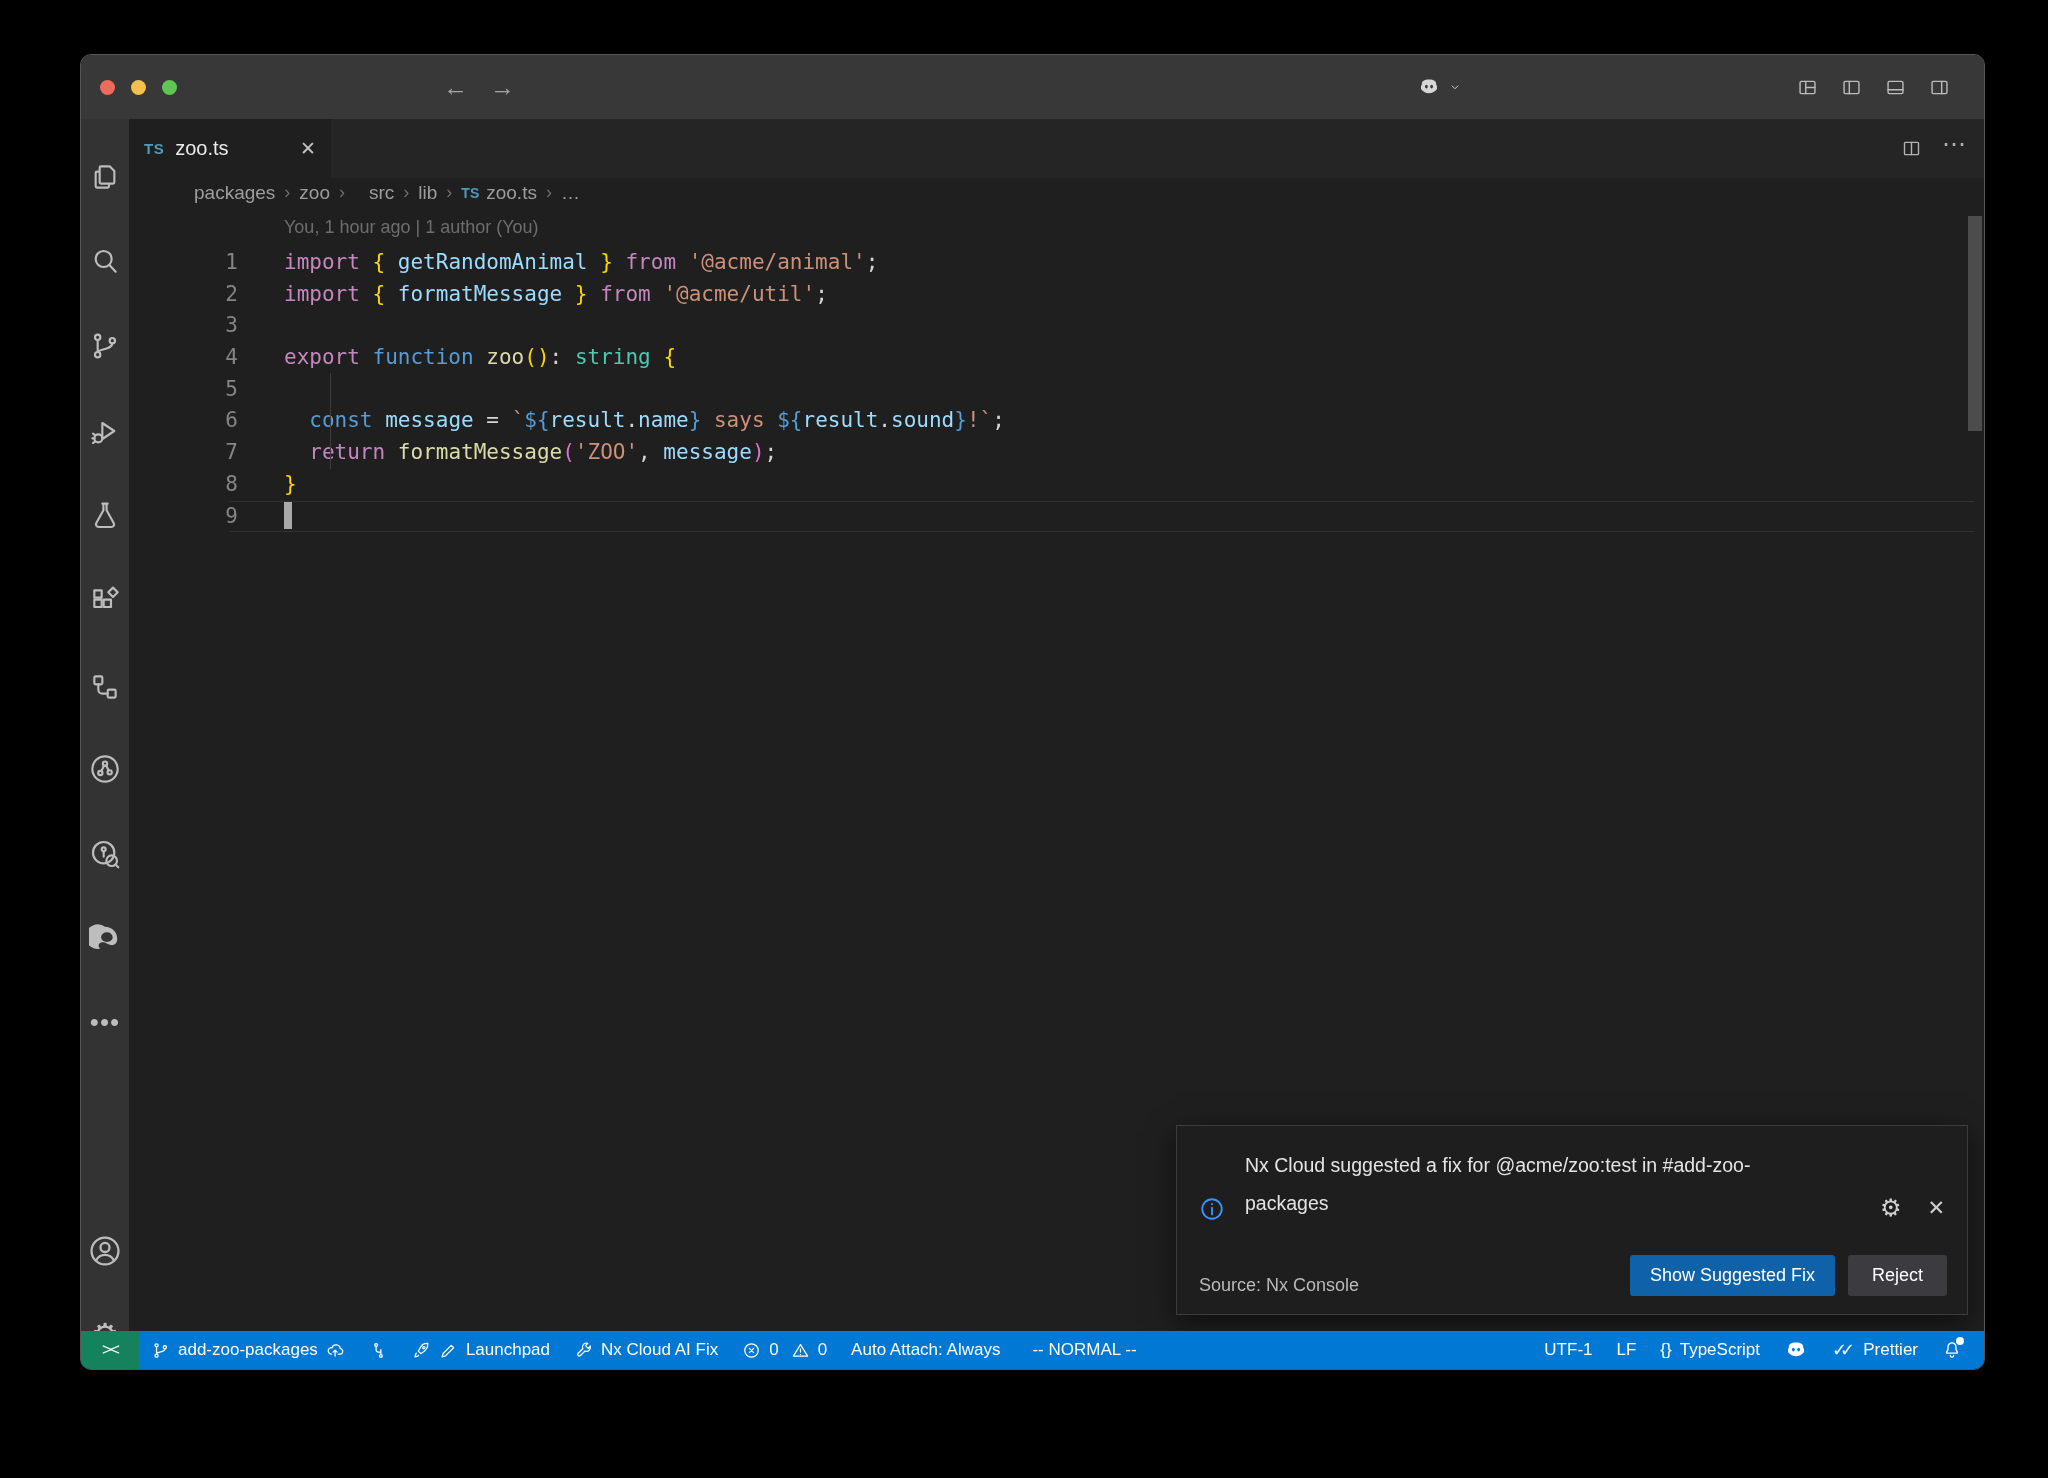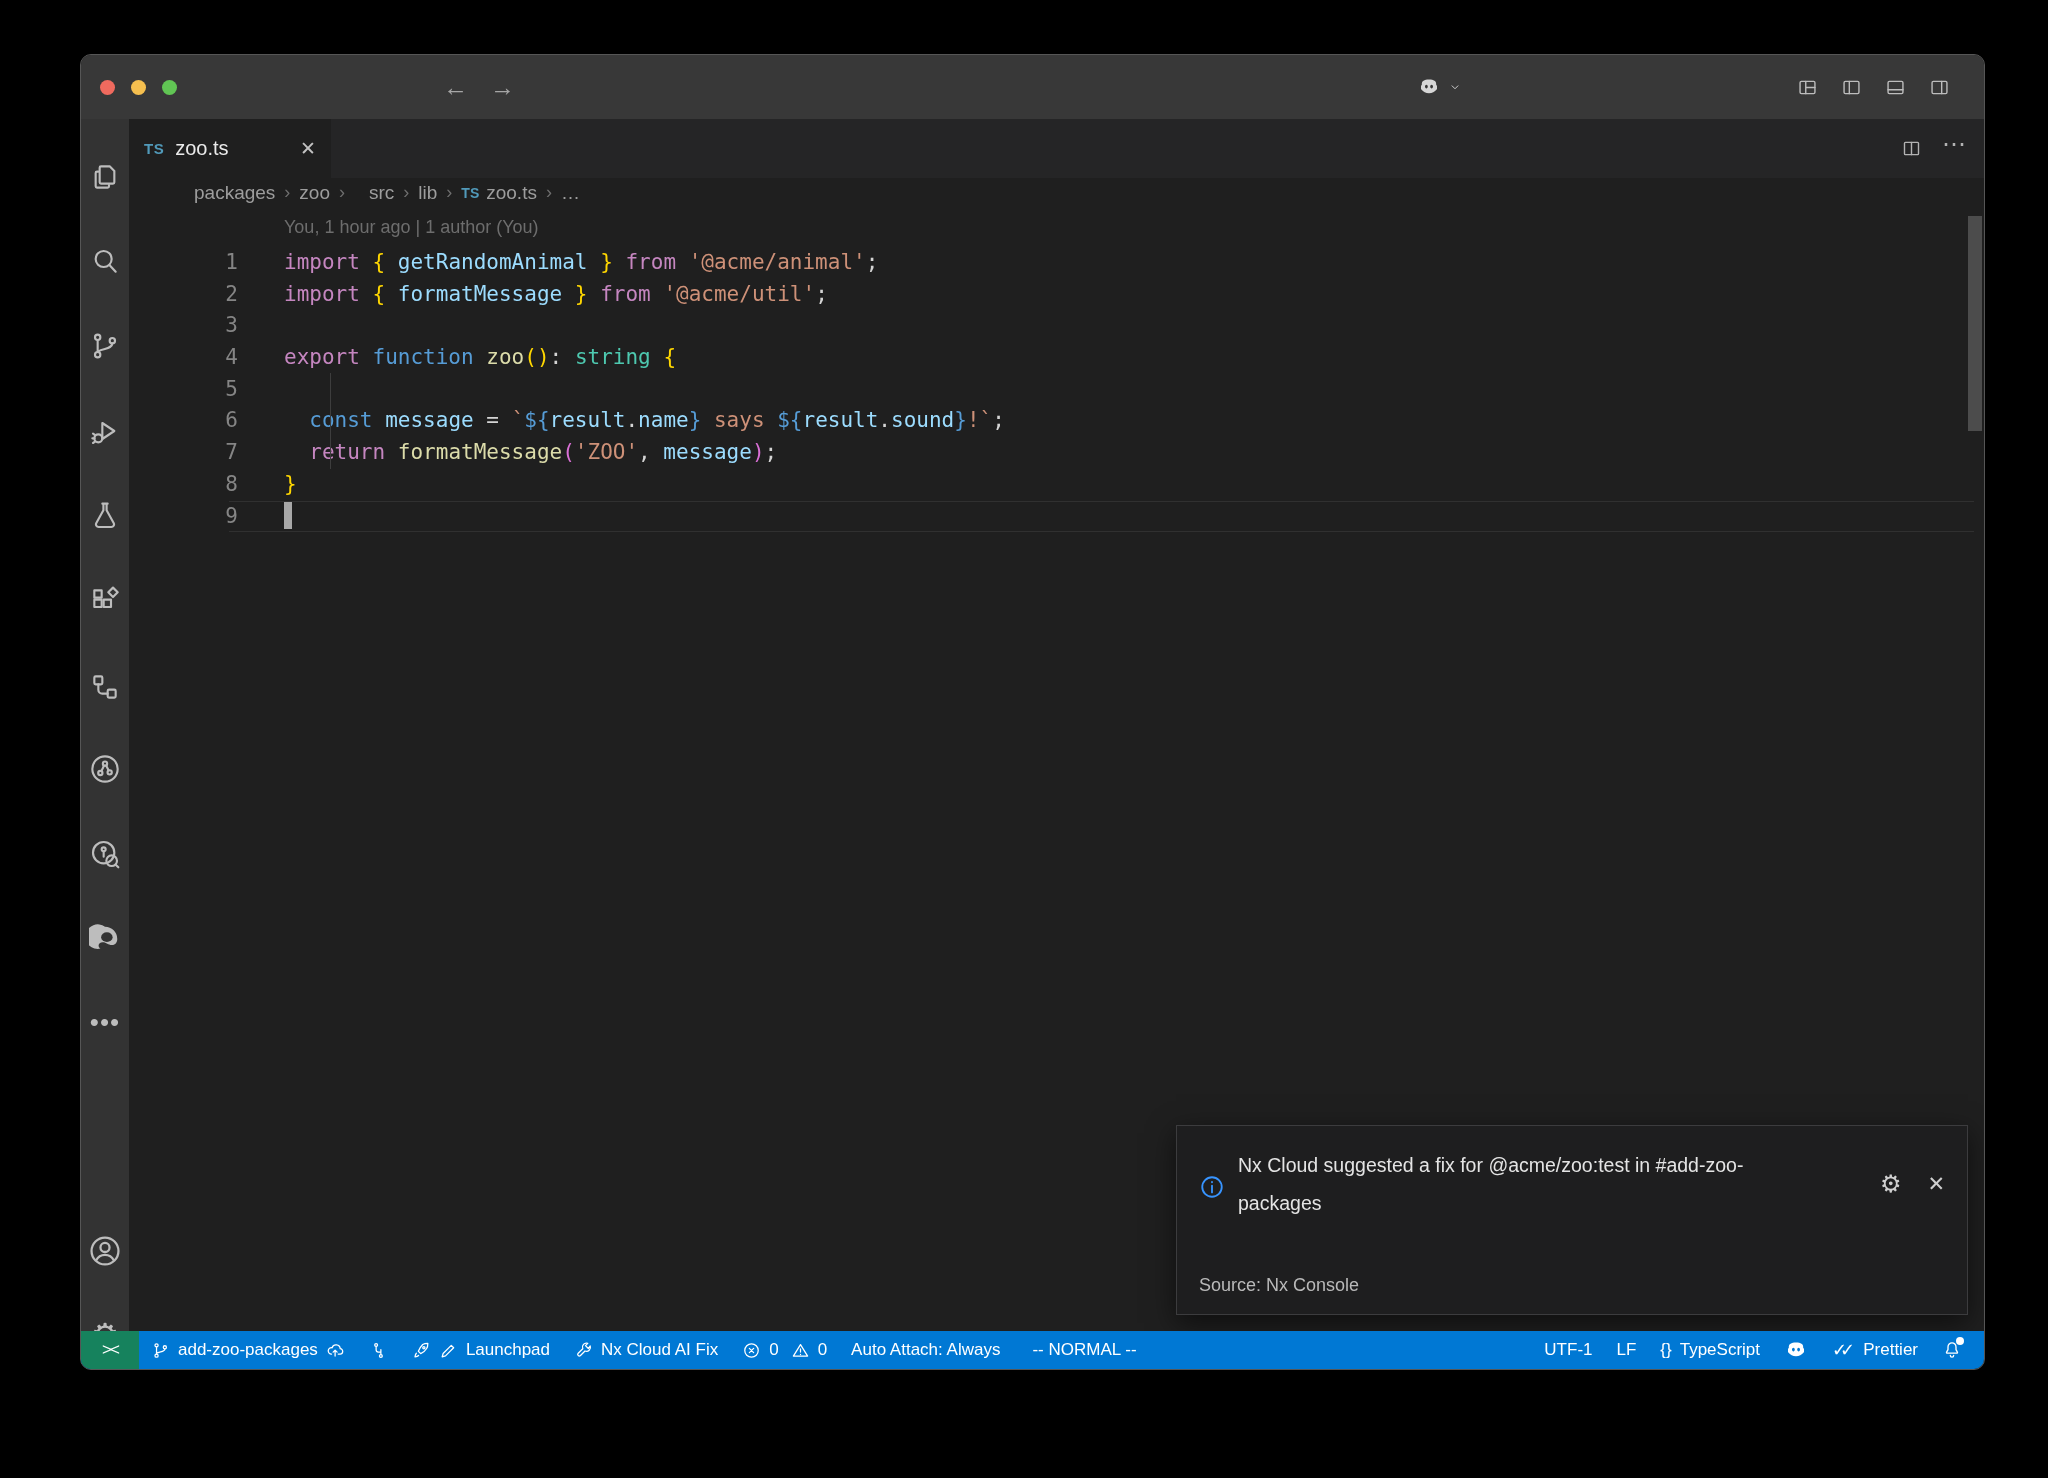--- a/index.html
+++ b/index.html
@@ -43,21 +43,21 @@
   .code-line.current::before{content:"";position:absolute;left:100px;right:10px;top:0;bottom:0;
     border-top:1px solid rgba(255,255,255,.08);border-bottom:1px solid rgba(255,255,255,.08)}
   .ln{width:109px;text-align:right;color:#858585;flex:none}
   .code-text{padding-left:46px;white-space:pre;color:#d4d4d4;position:relative}
   .vim-cursor{display:inline-block;width:8px;height:27px;background:#a8a8a8;vertical-align:-6px}
   .indent-guide{position:absolute;left:201px;top:166px;height:96px;border-left:1px solid #3d3d3d}
   .scrollbar-thumb{position:absolute;right:2px;top:97px;width:14px;height:215px;background:rgba(150,150,150,.38)}
   
   .toast{position:absolute;right:16px;bottom:16px;width:792px;height:190px;background:#1e1e1f;
     border:1px solid #3c3c3e;box-shadow:0 8px 26px rgba(0,0,0,.55);padding:20px 22px;color:#ddd}
-  .toast-row1{display:flex;gap:13px;align-items:center}
+  .toast-row1{display:flex;gap:20px;align-items:flex-end}
   .toast-msg{width:586px;font-size:19.5px;line-height:1.95;color:#e4e4e4}
   .toast-icons{margin-left:auto;display:flex;gap:26px;color:#cfcfcf;align-items:center}
   .toast-row2{position:absolute;left:22px;right:20px;bottom:18px;display:flex;align-items:flex-end}
   .toast-source{color:#b9b9b9;font-size:18px}
   .toast-btns{margin-left:auto;display:flex;gap:13px}
   .btn{border:none;font-size:18px;padding:10px 20px;color:#fff;border-radius:3px;
     font-family:"Liberation Sans",sans-serif}
   .btn-primary{background:#0f62a8}
   .btn-secondary{background:#3b3b40;padding:10px 24px}
   
@@ -313,20 +313,24 @@
               </svg>
             </span>
           <div class="toast-msg">Nx Cloud suggested a fix for @acme/zoo:test in #add-zoo-packages</div>
           <div class="toast-icons">
             <span style="font-size:24px">⚙</span>
             <span style="font-size:21px">✕</span>
           </div>
         </div>
         <div class="toast-row2">
           <span class="toast-source">Source: Nx Console</span>
+          <div class="toast-btns">
+            <button class="btn btn-primary">Show Suggested Fix</button>
+            <button class="btn btn-secondary">Reject</button>
+          </div>
         </div>
       </div>
     </div>
   </div>
 
   <div class="statusbar">
     <div class="remote">&gt;&lt;</div>
     <div class="sb-item">
       <span>
           <svg width="19" height="19" viewBox="0 0 24 24" fill="none" stroke="currentColor" stroke-width="1.6" stroke-linecap="round" stroke-linejoin="round">

